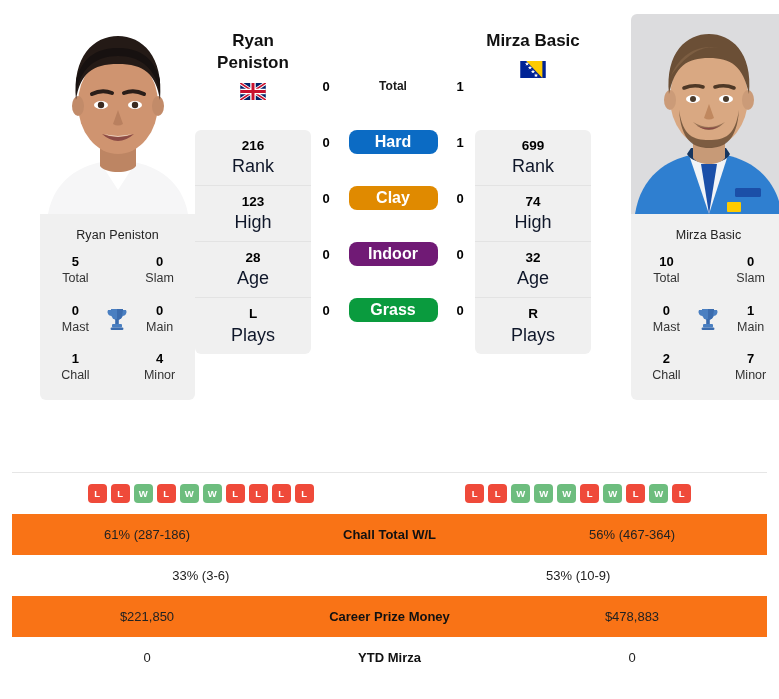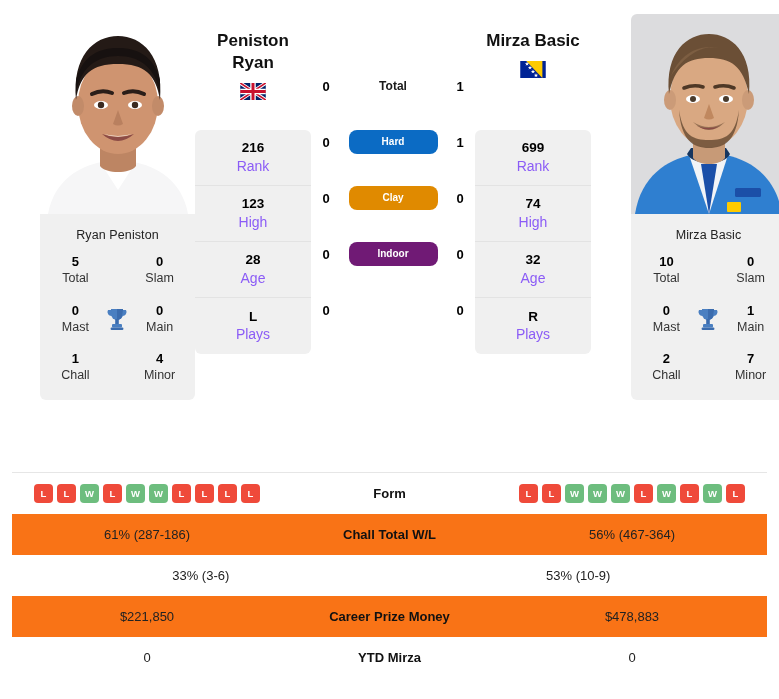--- a/index.html
+++ b/index.html
@@ -59,34 +59,34 @@
     width: 116px; margin: 4px auto;
     background: #f0f0f0; border-radius: 6px; overflow: hidden;
   }
   .stat-cell {
     height: 56px; display: flex; flex-direction: column;
     align-items: center; justify-content: center;
     border-bottom: 1px solid #e3e3e3;
   }
   .stat-cell:last-child { border-bottom: none; }
   .s-val { font-size: 13.5px; font-weight: bold; color: #000; line-height: 1.3; }
-  .s-lab { font-size: 14px; color: #8b5cf6; line-height: 1.35; }
+  .s-lab { font-size: 18px; color: #0f172a; line-height: 1.35; }
 
   
   .h2h { width: 177px; padding-top: 58px; }
   .h2h-row {
     display: flex; align-items: center; justify-content: space-between;
     height: 56px;
   }
   .h2h-num { width: 30px; text-align: center; font-size: 13px; font-weight: bold; color: #000; }
   .h2h-mid { width: 104px; display: flex; justify-content: center; }
   .h2h-total { font-size: 12px; font-weight: bold; color: #1a1a1a; }
   .surf {
     display: block; width: 89px; height: 24px; line-height: 24px;
-    text-align: center; color: #fff; font-size: 10px; font-weight: bold;
+    text-align: center; color: #fff; font-size: 16px; font-weight: bold;
     border-radius: 8px;
   }
 
   
   .table { width: 755px; margin: 0 12px; border-top: 1px solid #e6e6e6; }
   .trow { display: flex; align-items: center; height: 41px; }
   .trow.shaded { background: #f97316; }
   .trow .cell-l, .trow .cell-r {
     flex: 1; text-align: center; font-size: 13px; color: #222;
   }
@@ -186,22 +186,22 @@
               <div class="t-val">4</div>
               <div class="t-lab">Minor</div>
             </div>
           </div>
         </div>
       </div>
     </div>
 
     <div class="stat-col-wrap">
       <div class="namebox">
+        <div class="pname">Ryan</div>
         <div class="pname">Peniston</div>
-        <div class="pname">Ryan</div>
         <div class="flagbox">
           <svg width="26" height="17" viewBox="0 0 60 40" aria-hidden="true">
             <rect width="60" height="40" fill="#012169"></rect>
             <path d="M0 0 L60 40 M60 0 L0 40" stroke="#fff" stroke-width="8"></path>
             <path d="M0 0 L60 40 M60 0 L0 40" stroke="#c8102e" stroke-width="4"></path>
             <path d="M30 0 v40 M0 20 h60" stroke="#fff" stroke-width="13"></path>
             <path d="M30 0 v40 M0 20 h60" stroke="#c8102e" stroke-width="7"></path>
           </svg>
         </div>
       </div>
@@ -249,20 +249,23 @@
       </div>
       <div class="h2h-row">
         <div class="h2h-num">0</div>
         <div class="h2h-mid">
           <span class="surf" id="surf-indoor" style="background: #701a75;">Indoor</span>
         </div>
         <div class="h2h-num">0</div>
       </div>
       <div class="h2h-row">
         <div class="h2h-num">0</div>
+        <div class="h2h-mid">
+          <span class="surf" id="surf-grass" style="background: rgb(10, 155, 62);">Grass</span>
+        </div>
         <div class="h2h-num">0</div>
       </div>
     </div>
 
     <div class="stat-col-wrap">
       <div class="namebox">
         <div class="pname">Mirza Basic</div>
         <div class="flagbox">
           <svg width="26" height="17" viewBox="0 0 60 40" aria-hidden="true">
             <rect width="60" height="40" fill="#002395"></rect>
@@ -397,21 +400,20 @@
             <span class="badge W">W</span>
             <span class="badge L">L</span>
             <span class="badge W">W</span>
             <span class="badge W">W</span>
             <span class="badge L">L</span>
             <span class="badge L">L</span>
             <span class="badge L">L</span>
             <span class="badge L">L</span>
           </div>
       </div>
-      <div class="cell-m">Form</div>
       <div class="cell-r">
         <div class="formwrap" id="right-form">
             <span class="badge L">L</span>
             <span class="badge L">L</span>
             <span class="badge W">W</span>
             <span class="badge W">W</span>
             <span class="badge W">W</span>
             <span class="badge L">L</span>
             <span class="badge W">W</span>
             <span class="badge L">L</span>

